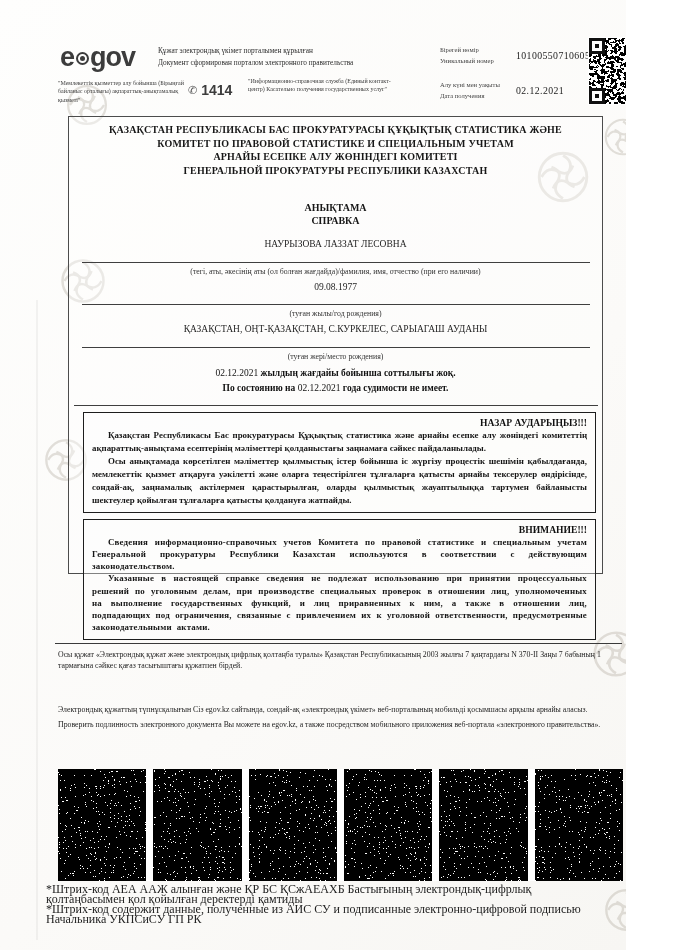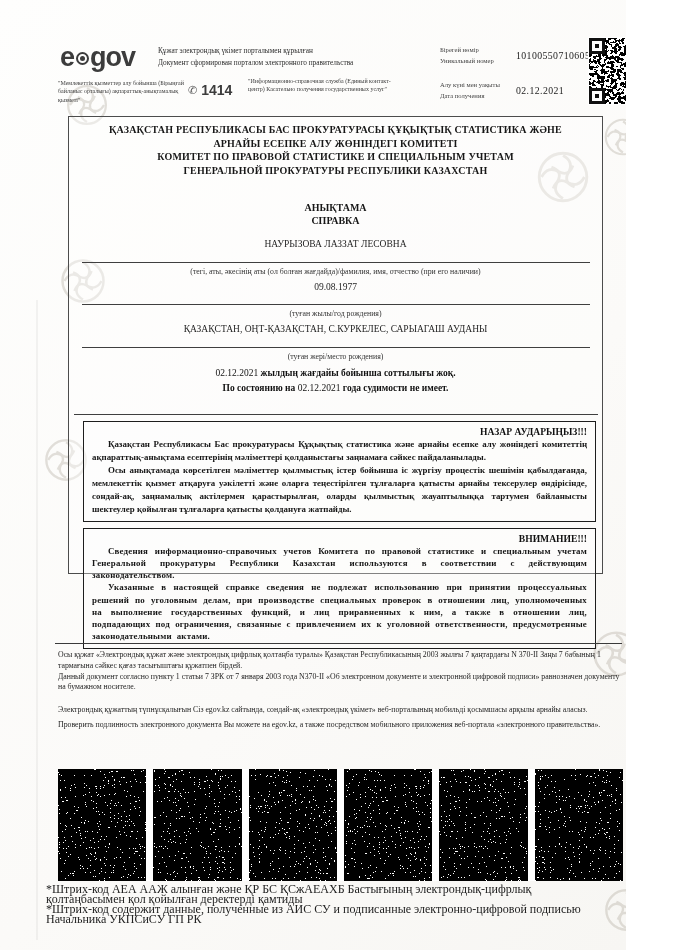--- a/index.html
+++ b/index.html
@@ -29,21 +29,21 @@
   .qr{position:absolute;left:588px;top:37px;}
   
   .cert{position:absolute;left:68px;top:116px;width:533px;height:456px;border:1px solid #4c4c4c;background:rgba(255,255,255,.35);}
   .org-title{margin-top:6px;text-align:center;font-weight:700;font-size:10px;line-height:13.6px;color:#171717;letter-spacing:.2px;}
   .doc-title{margin-top:24px;text-align:center;font-weight:700;font-size:10px;line-height:13px;color:#171717;}
   .fields{margin-top:12px;}
   .f-value{width:508px;margin:0 auto;text-align:center;font-size:9.5px;line-height:11.5px;color:#1e1e1e;padding-bottom:11px;border-bottom:1px solid #3f3f3f;}
   .f-caption{width:508px;margin:3px auto;text-align:center;font-size:7.8px;line-height:10px;color:#333;padding:1px 0 2px;}
   .f-statement{width:520px;margin:2px auto 0;text-align:center;font-size:9.5px;line-height:13px;color:#111;}
   .f-statement .b{font-weight:700;}
-  .f-statement-wrap{border-bottom:1px solid #3f3f3f;width:524px;margin:0 auto;padding-bottom:19px;}
+  .f-statement-wrap{border-bottom:1px solid #3f3f3f;width:524px;margin:0 auto;padding-bottom:10px;}
   .warnbox{margin:6px 6px 0 14px;border:1.6px solid #1d1d1d;padding:3px 8px 5px;background:rgba(255,255,255,.3);}
   .warn-title{text-align:right;font-weight:700;font-size:9.6px;line-height:13px;color:#111;}
   .warn-p{font-weight:700;font-size:8.9px;color:#161616;text-align:justify;text-indent:16px;margin:0;}
   .kk .warn-p{line-height:13px;}
   .ru .warn-p{line-height:12.2px;word-spacing:2.5px;letter-spacing:.2px;}
   
   .rule{position:absolute;left:55px;top:643px;width:567px;height:1px;background:#3a3a3a;}
   .foot{position:absolute;left:58px;width:564px;font-size:7.8px;line-height:10.8px;color:#1d1d1d;text-align:left;}
   .foot-legal{top:650px;}
   .foot-verify{top:705px;}
@@ -160,22 +160,22 @@
     <g fill="#101010">
       <rect x="7" y="7" width="4" height="4"></rect>
         <rect x="57" y="7" width="4" height="4"></rect>
         <rect x="7" y="57" width="4" height="4"></rect>
     </g>
   </svg>
 
   <div class="cert">
     <div class="org-title">
       <div>ҚАЗАҚСТАН РЕСПУБЛИКАСЫ БАС ПРОКУРАТУРАСЫ ҚҰҚЫҚТЫҚ СТАТИСТИКА ЖӘНЕ</div>
+      <div>КОМИТЕТ ПО ПРАВОВОЙ СТАТИСТИКЕ И СПЕЦИАЛЬНЫМ УЧЕТАМ</div>
       <div>АРНАЙЫ ЕСЕПКЕ АЛУ ЖӨНІНДЕГІ КОМИТЕТІ</div>
-      <div>КОМИТЕТ ПО ПРАВОВОЙ СТАТИСТИКЕ И СПЕЦИАЛЬНЫМ УЧЕТАМ</div>
       <div>ГЕНЕРАЛЬНОЙ ПРОКУРАТУРЫ РЕСПУБЛИКИ КАЗАХСТАН</div>
     </div>
 
     <div class="doc-title">
       <div>АНЫҚТАМА</div>
       <div>СПРАВКА</div>
     </div>
 
     <div class="fields">
       <div class="f-value">НАУРЫЗОВА ЛАЗЗАТ ЛЕСОВНА</div>
@@ -207,21 +207,20 @@
       <div class="warn-title">ВНИМАНИЕ!!!</div>
       <p class="warn-p">Сведения информационно-справочных учетов Комитета по правовой статистике и специальным учетам Генеральной прокуратуры Республики Казахстан используются в соответствии с действующим законодательством.</p>
       <p class="warn-p">Указанные в настоящей справке сведения не подлежат использованию при принятии процессуальных решений по  уголовным делам, при производстве специальных проверок в отношении лиц, уполномоченных на выполнение государственных функций, и лиц приравненных к ним, а также в отношении лиц, подпадающих под ограничения, связанные с привлечением их к уголовной ответственности, предусмотренные законодательными актами.</p>
     </div>
   </div>
 
   <div class="rule"></div>
 
   <div class="foot foot-legal">
     <p>Осы құжат «Электрондық құжат және электрондық цифрлық қолтаңба туралы» Қазақстан Республикасының 2003 жылғы 7 қаңтардағы N 370-II Заңы 7 бабының 1 тармағына сәйкес қағаз тасығыштағы құжатпен бірдей.</p>
-    <p>Данный документ согласно пункту 1 статьи 7 ЗРК от 7 января 2003 года N370-II «Об электронном документе и электронной цифровой подписи» равнозначен документу на бумажном носителе.</p>
   </div>
 
   <div class="foot foot-verify">
     <p>Электрондық құжаттың түпнұсқалығын Сіз egov.kz сайтында, сондай-ақ «электрондық үкімет» веб-порталының мобильді қосымшасы арқылы арнайы аласыз.</p>
     <p style="margin-top:4px">Проверить подлинность электронного документа Вы можете на egov.kz, а также посредством мобильного приложения веб-портала «электронного правительства».</p>
   </div>
 
   <div class="barcode-wrap">
     <svg width="565" height="112">
       <rect x="0" y="0" width="565" height="112" filter="url(#fBar)"></rect>

